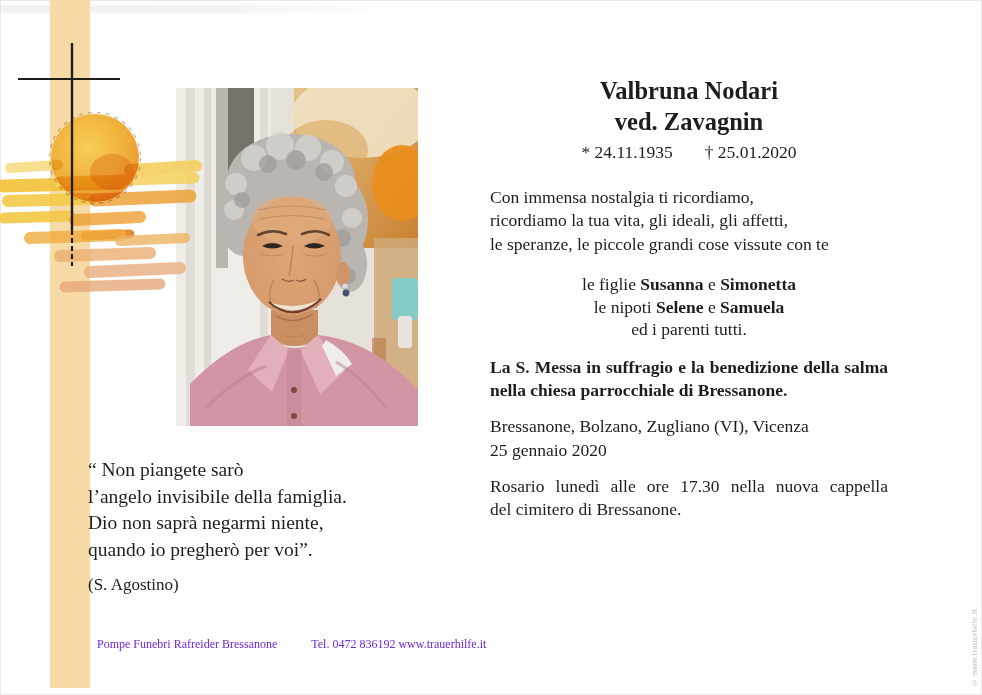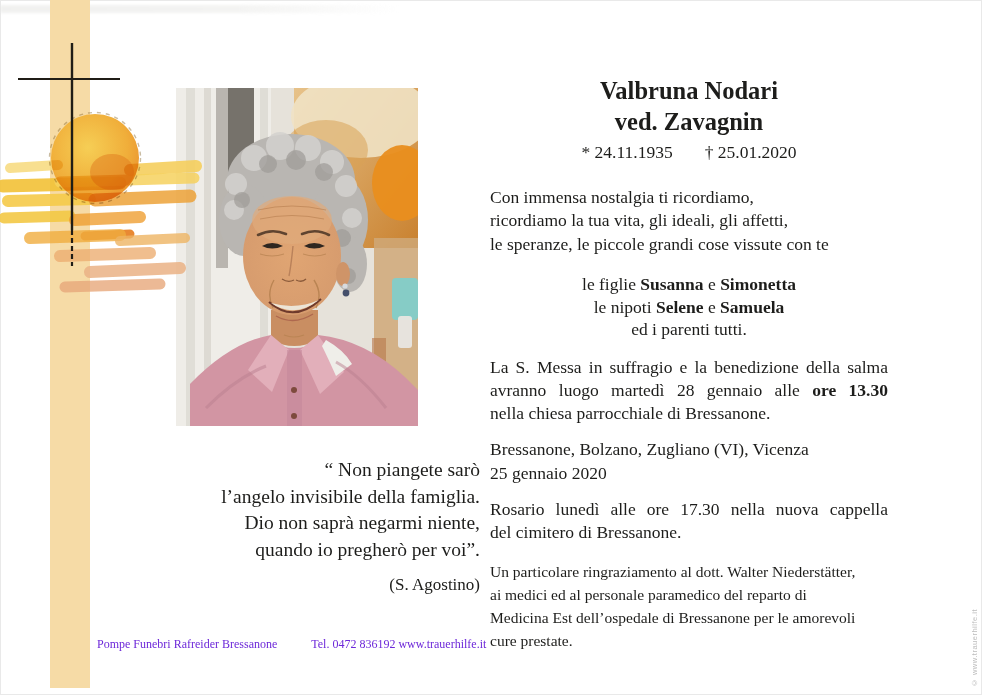--- a/index.html
+++ b/index.html
@@ -13,34 +13,34 @@
   #stripe{left:50px;top:0;width:40px;height:688px;background:#f6dba6;}
   
   #top-smudge{left:0;top:5px;width:400px;height:8px;
     background:linear-gradient(90deg,#e7e7e5 0%,#ececea 60%,rgba(255,255,255,0) 100%);
     filter:blur(1.5px);opacity:.6;}
   
   #photo{left:176px;top:88px;width:242px;height:338px;}
   
   #artwork{left:0;top:0;width:220px;height:300px;z-index:3;}
   
-  #quote{left:88px;top:457px;width:392px;text-align:right;
+  #quote{left:88px;top:457px;width:392px;text-align:left;
     font-size:19.5px;line-height:1.36;}
   #quote .attr{margin-top:10px;font-size:17px;}
   
   #right-col{left:490px;top:60px;width:398px;font-size:17.5px;line-height:1.36;}
   .center{text-align:center;}
   .name{font-size:24.5px;font-weight:bold;line-height:1.26;}
   .name-block{margin-top:16px;}
   .dates{margin-top:3px;display:flex;justify-content:center;gap:32px;font-size:17.5px;}
   .remembrance{margin-top:21px;}
   .family{margin-top:16px;line-height:1.3;}
   .family b{font-weight:bold;}
   .jline{text-align:justify;text-align-last:justify;}
-  .mass{margin-top:15px;line-height:1.32;}
+  .mass{margin-top:15px;line-height:1.32;font-weight:bold;}
   .places{margin-top:13px;}
   .rosary{margin-top:12px;line-height:1.32;}
   .thanks{margin-top:17px;font-size:15.5px;line-height:1.48;}
   
   #footer{left:97px;top:637px;font-size:12px;display:flex;gap:34px;color:#6d28d9;}
   
   #watermark{right:3px;bottom:8px;writing-mode:vertical-rl;transform:rotate(180deg);
     font-size:7.5px;color:#bdbdbd;letter-spacing:.5px;
     font-family:"Liberation Sans", sans-serif;}
 </style>
@@ -215,38 +215,31 @@
     </div>
 
     <div class="family center">
       <div><span>le figlie </span><b>Susanna</b><span> e </span><b>Simonetta</b></div>
       <div><span>le nipoti </span><b>Selene</b><span> e </span><b>Samuela</b></div>
       <div>ed i parenti tutti.</div>
     </div>
 
     <div class="mass">
       <div class="jline">La S. Messa in suffragio e la benedizione della salma</div>
-      <div class="jline"><span>avranno luogo martedì 28 gennaio alle </span><b>ore 13.30</b></div>
       <div>nella chiesa parrocchiale di Bressanone.</div>
     </div>
 
     <div class="places">Bressanone, Bolzano, Zugliano (VI), Vicenza</div>
     <div>25 gennaio 2020</div>
 
     <div class="rosary">
       <div class="jline">Rosario lunedì alle ore 17.30 nella nuova cappella</div>
       <div>del cimitero di Bressanone.</div>
     </div>
 
-    <div class="thanks">
-      <div>Un particolare ringraziamento al dott. Walter Niederstätter,</div>
-      <div>ai medici ed al personale paramedico del reparto di</div>
-      <div>Medicina Est dell’ospedale di Bressanone per le amorevoli</div>
-      <div>cure prestate.</div>
-    </div>
   </div>
 
   <div class="abs" id="footer">
     <span>Pompe Funebri Rafreider Bressanone</span>
     <span>Tel. 0472 836192 www.trauerhilfe.it</span>
   </div>
 
   <div class="abs" id="watermark">© www.trauerhilfe.it</div>
 
 </div>

